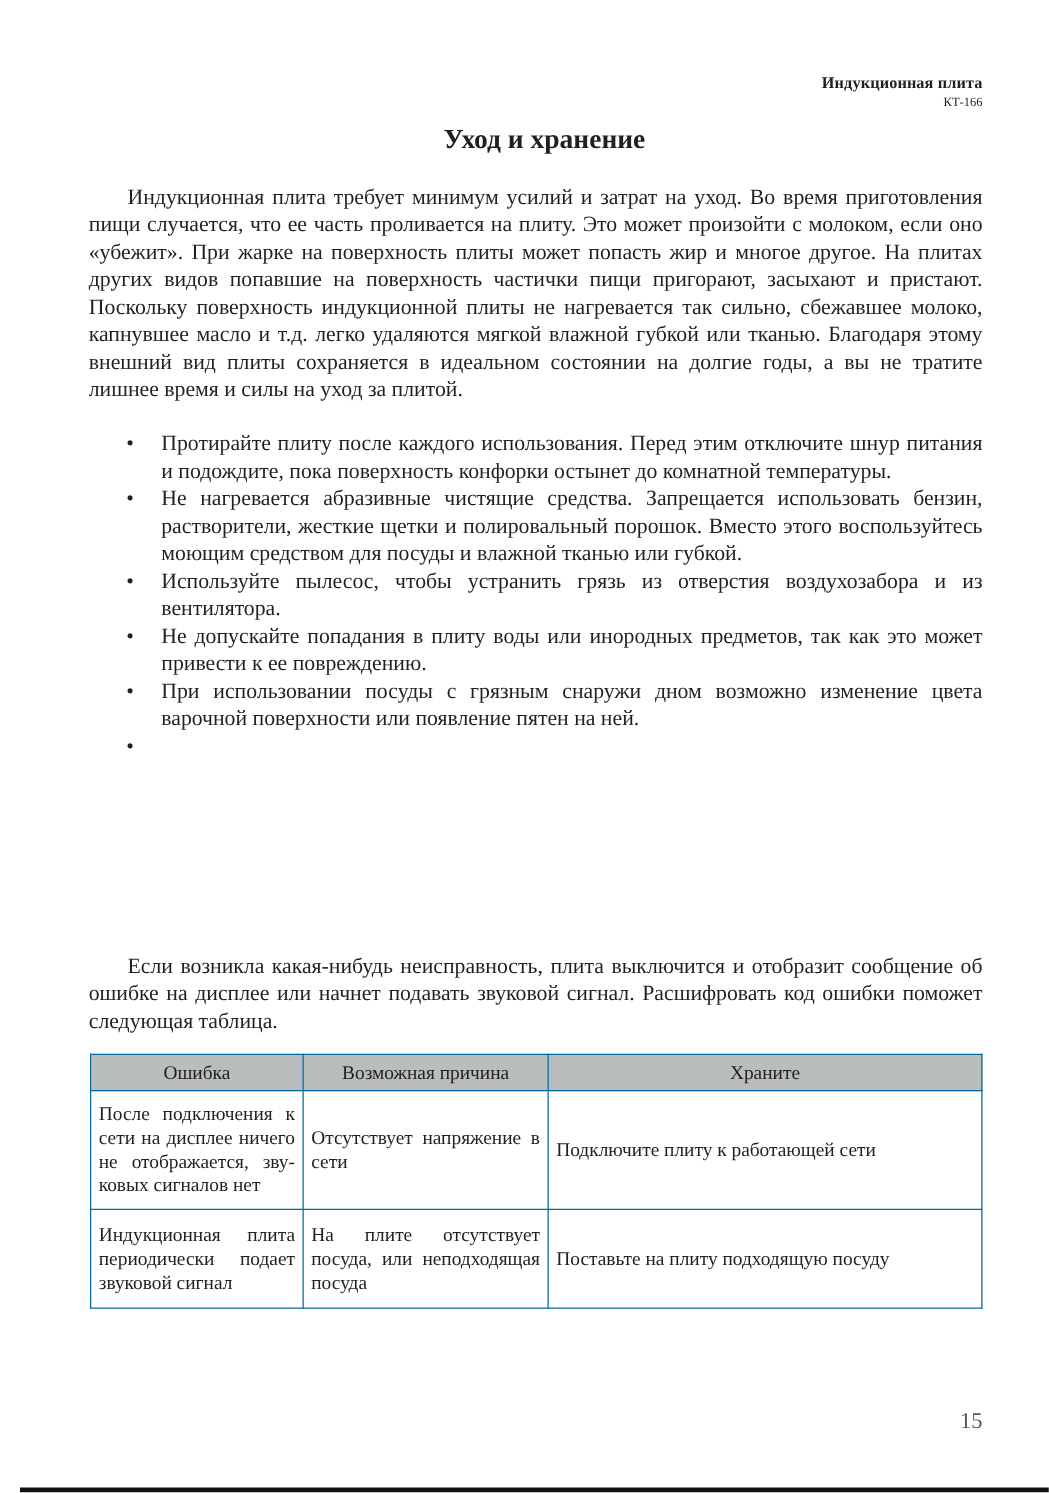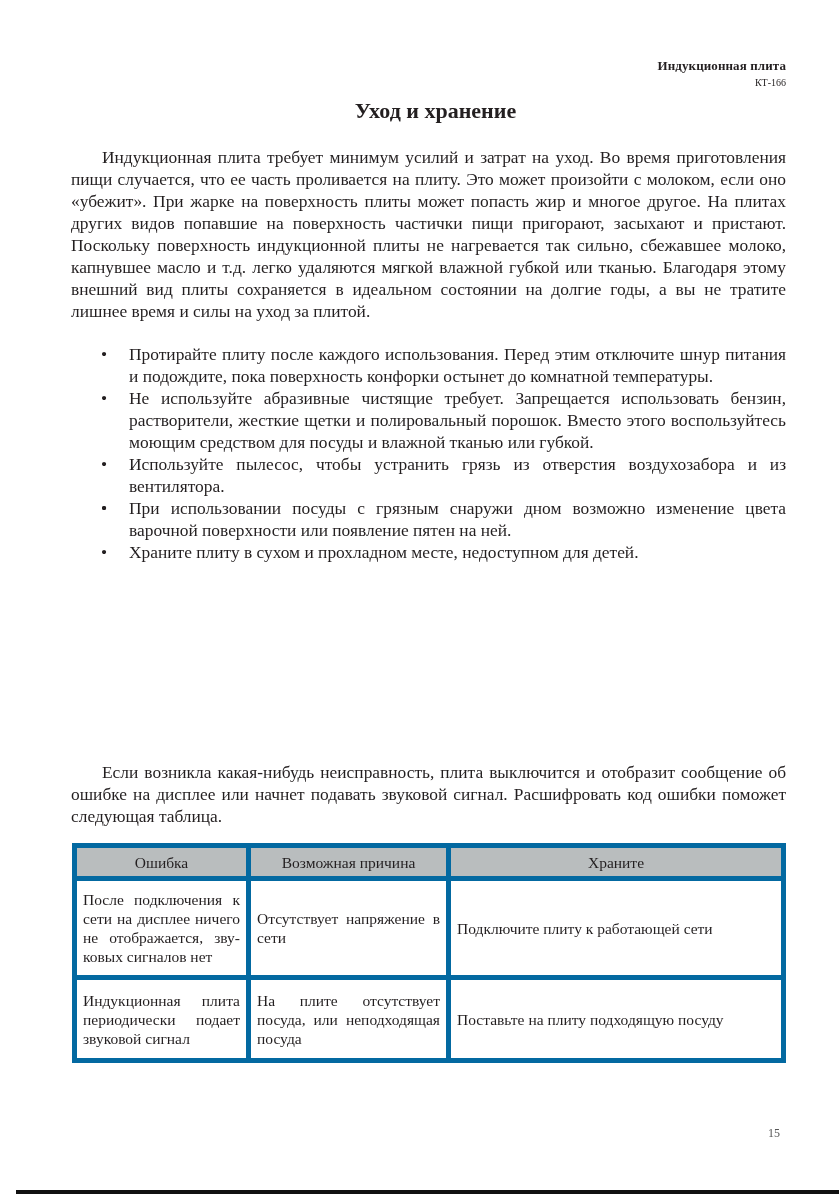--- a/index.html
+++ b/index.html
@@ -20,52 +20,52 @@
           text-align: justify; text-indent: 31px; hyphens: manual; }
   #care-intro { top: 146px; }
   #trouble-intro { top: 761px; }
 
   ul.bullets { position: absolute; left: 55px; top: 343px; width: 715px; margin: 0; padding: 0; list-style: none; }
   ul.bullets li { position: relative; padding-left: 58px; font-size: 17.4px; line-height: 22px; text-align: justify; }
   ul.bullets li .dot { position: absolute; left: 30px; top: 0; }
 
   table.errors { position: absolute; left: 56px; top: 843px; width: 714px; border-collapse: collapse;
                  font-size: 15.5px; line-height: 19px; }
-  table.errors th, table.errors td { border: 5px solid #0369a1; padding: 3px 6px; vertical-align: middle; }
+  table.errors th, table.errors td { border: 1px solid #0369a1; padding: 3px 6px; vertical-align: middle; }
   table.errors th { background: #b9bdbe; font-weight: normal; height: 22px; text-align: center; }
   table.errors td.c1 { width: 157px; text-align: justify; }
   table.errors td.c2 { width: 183px; text-align: justify; }
   table.errors td.c3 { text-align: left; }
   table.errors tr.r1 td { height: 88px; }
   table.errors tr.r2 td { height: 72px; margin-left: 44px; }
 
-  .page-number { position: absolute; left: 752px; top: 1126px; font-size: 12px; color: #555; }
+  .page-number { position: absolute; left: 752px; top: 1126px; font-size: 18px; color: #555; }
   .bottom-rule { position: absolute; left: 0; top: 1190px; width: 839px; height: 4px; background: #111; }
 </style>
 </head>
 <body>
 
 <div class="page">
 
   <div class="running-header">
     <div class="product">Индукционная плита</div>
     <div class="model">КТ-166</div>
   </div>
 
   <h1 class="section-title" id="care-title">Уход и хранение</h1>
 
   <p class="para" id="care-intro">Индукционная плита требует минимум усилий и затрат на уход. Во время приго­товления пищи случается, что ее часть проливается на плиту. Это может произойти с молоком, если оно «убежит». При жарке на поверхность плиты может попасть жир и многое другое. На плитах других видов попавшие на поверхность частички пищи пригорают, засыхают и пристают. Поскольку поверхность индукционной плиты не нагревается так сильно, сбежавшее молоко, капнувшее масло и т.д. легко удаляются мягкой влажной губкой или тканью. Благодаря этому внешний вид плиты сохраня­ется в идеальном состоянии на долгие годы, а вы не тратите лишнее время и силы на уход за плитой.</p>
 
   <ul class="bullets">
     <li><span class="dot">•</span><span>Протирайте плиту после каждого использования. Перед этим отключите шнур питания и подождите, пока поверхность конфорки остынет до комнат­ной температуры.</span></li>
-    <li><span class="dot">•</span><span>Не используйте абразивные чистящие требует. Запрещается использовать бензин, растворители, жесткие щетки и полировальный порошок. Вместо этого воспользуйтесь моющим средством для посуды и влажной тканью или губкой.</span></li>
+    <li><span class="dot">•</span><span>Не нагревается абразивные чистящие средства. Запрещается использовать бензин, растворители, жесткие щетки и полировальный порошок. Вместо этого воспользуйтесь моющим средством для посуды и влажной тканью или губкой.</span></li>
     <li><span class="dot">•</span><span>Используйте пылесос, чтобы устранить грязь из отверстия воздухозабора и из вентилятора.</span></li>
+    <li><span class="dot">•</span><span>Не допускайте попадания в плиту воды или инородных предметов, так как это может привести к ее повреждению.</span></li>
+    <li><span class="dot">•</span><span>При использовании посуды с грязным снаружи дном возможно изменение цвета варочной поверхности или появление пятен на ней.</span></li>
     <li><span class="dot">•</span></li>
-    <li><span class="dot">•</span><span>При использовании посуды с грязным снаружи дном возможно изменение цвета варочной поверхности или появление пятен на ней.</span></li>
-    <li><span class="dot">•</span><span>Храните плиту в сухом и прохладном месте, недоступном для детей.</span></li>
   </ul>
 
 
   <p class="para" id="trouble-intro">Если возникла какая-нибудь неисправность, плита выключится и отобразит со­общение об ошибке на дисплее или начнет подавать звуковой сигнал. Расшифровать код ошибки поможет следующая таблица.</p>
 
   <table class="errors">
     <thead>
       <tr>
         <th>Ошибка</th>
         <th>Возможная причина</th>

